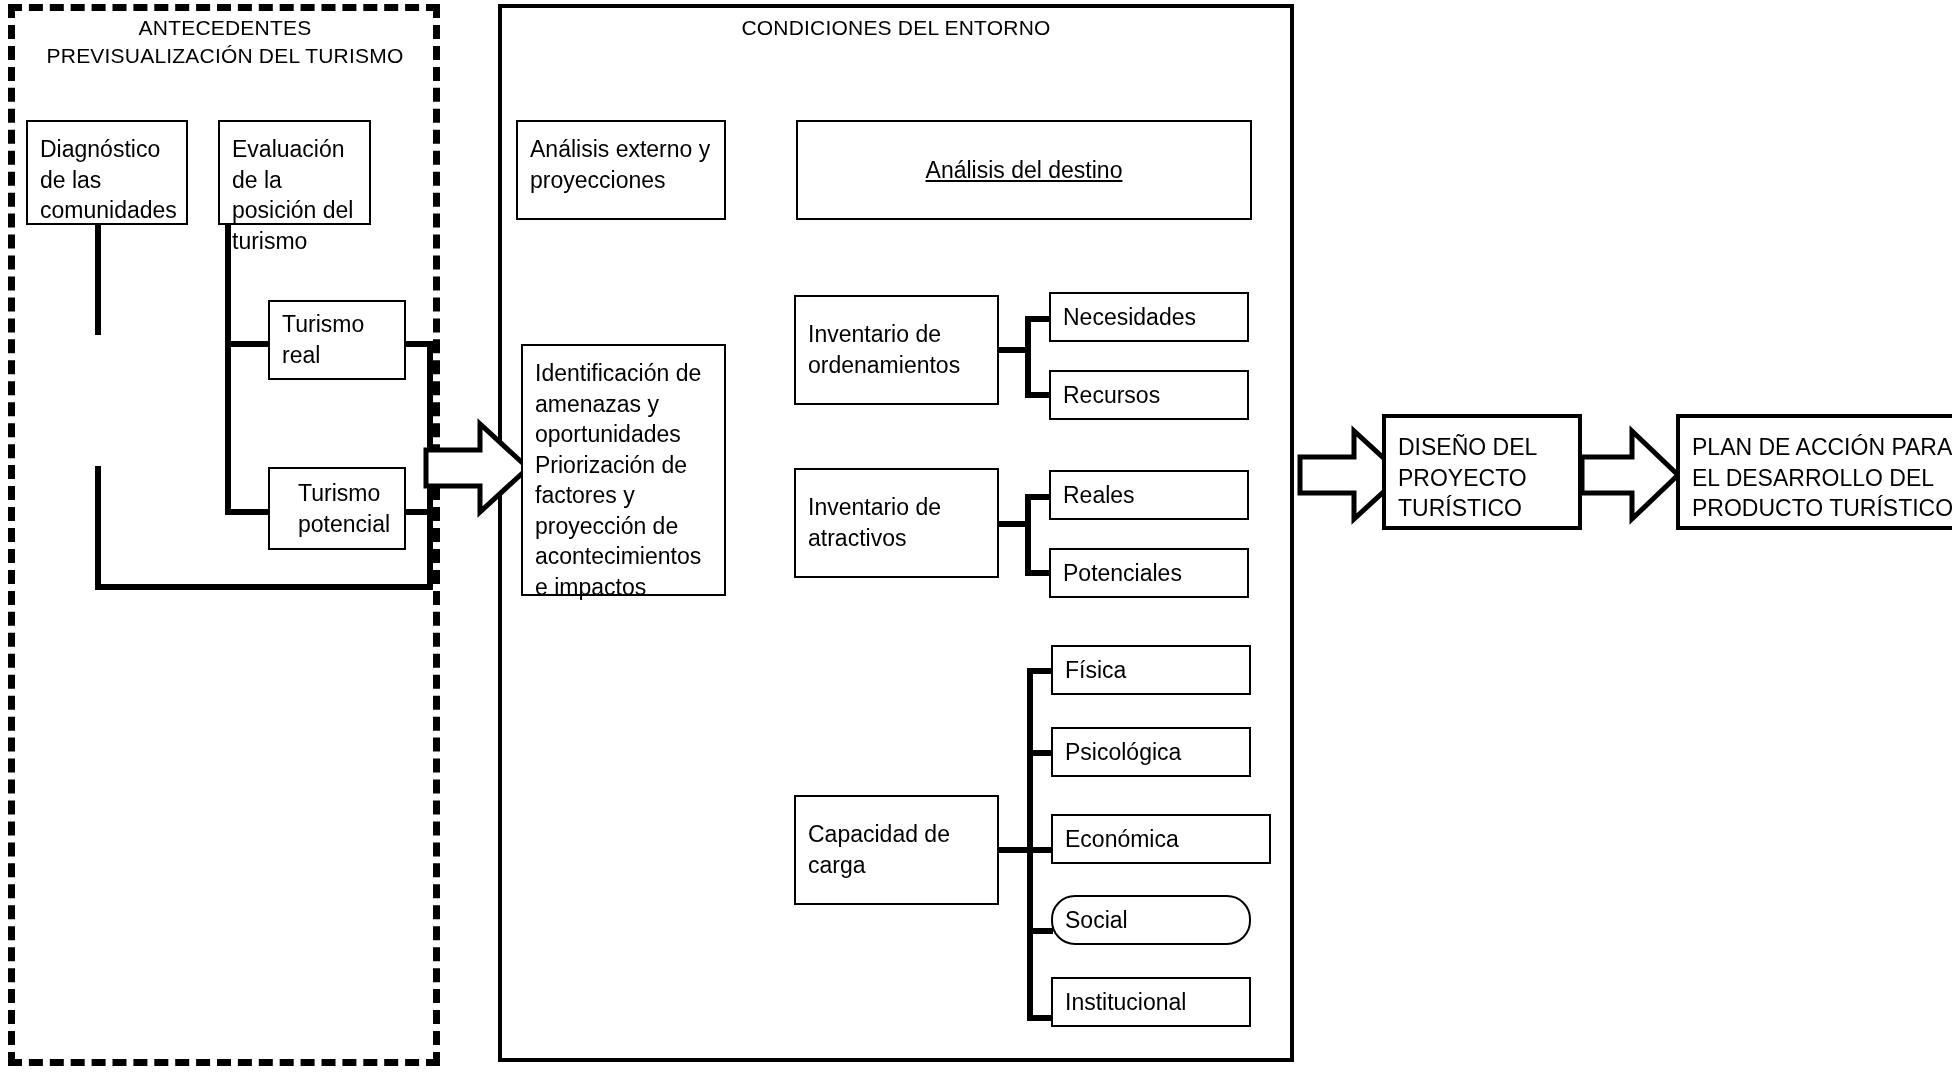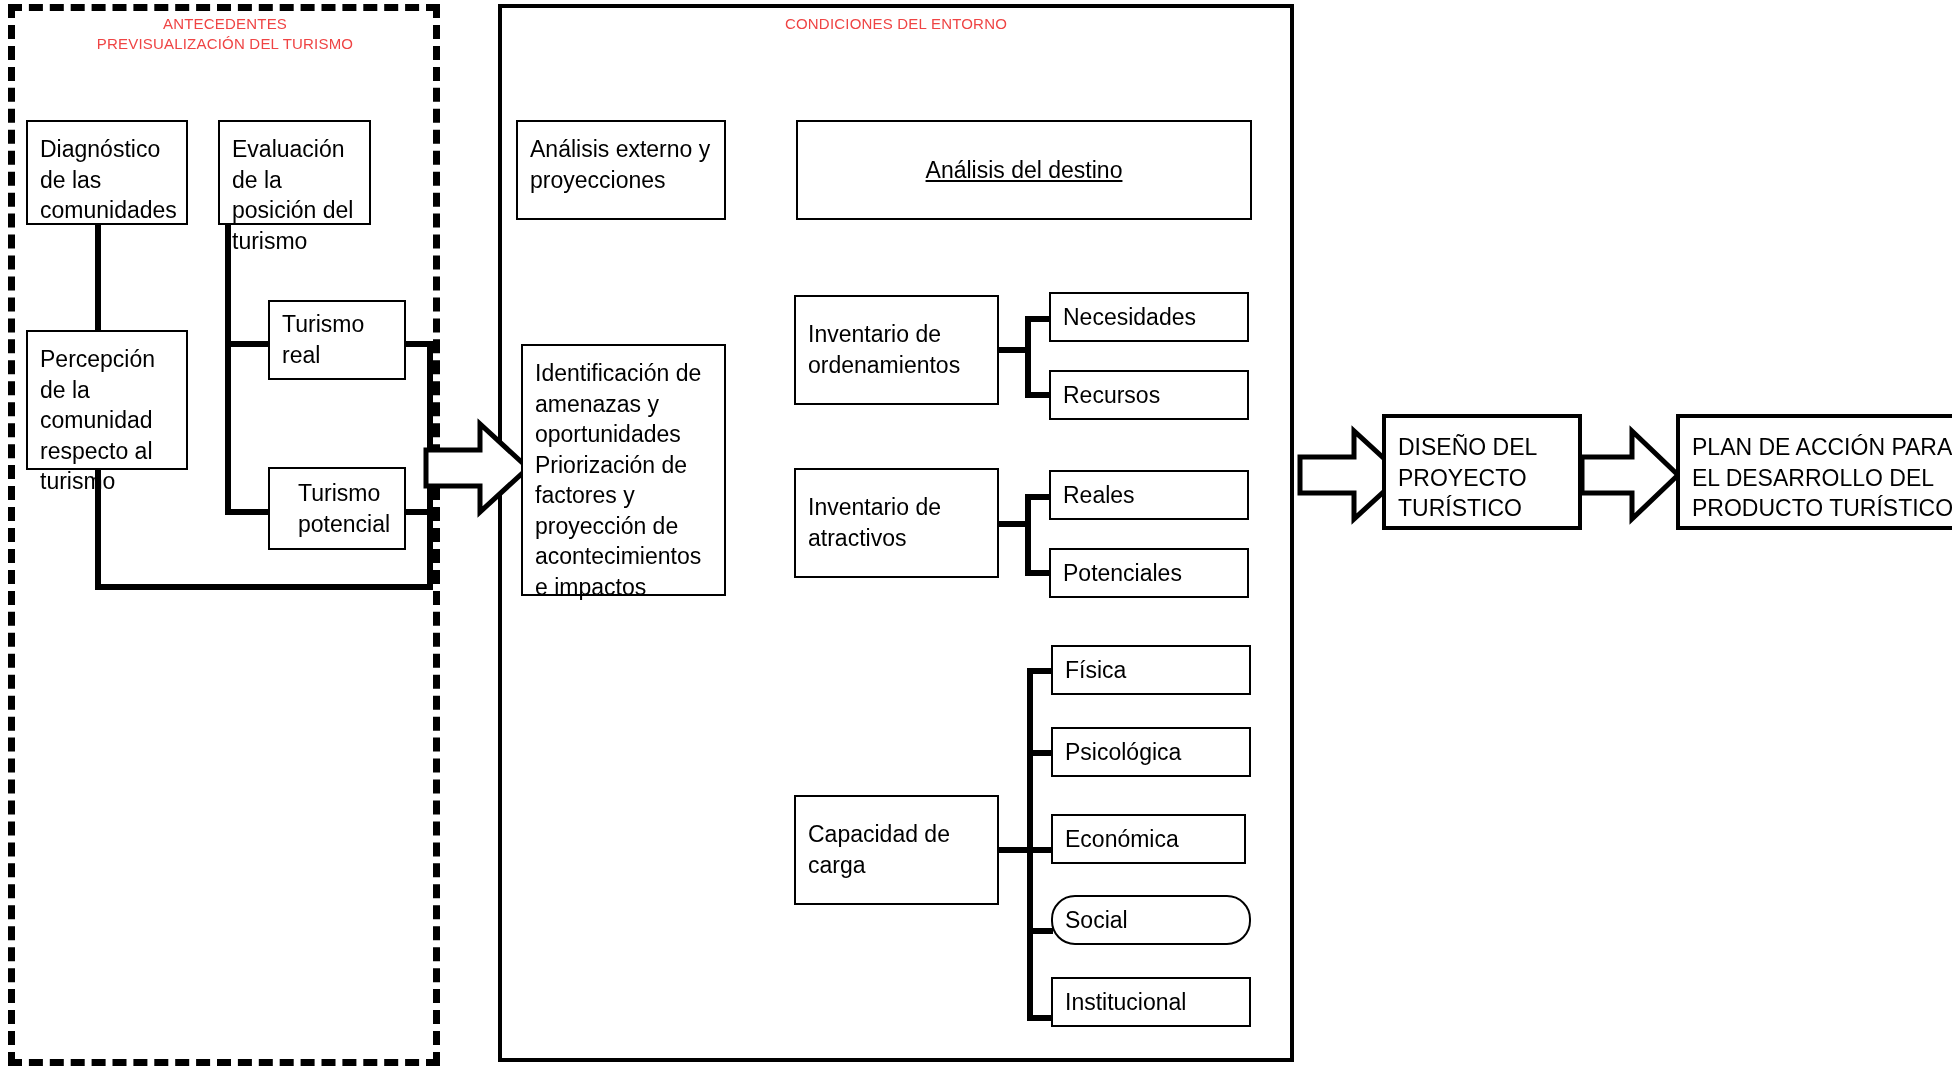--- a/index.html
+++ b/index.html
@@ -47,26 +47,26 @@
   }
   .group-solid {
     position: absolute;
     box-sizing: border-box;
     border: 4px solid #000000;
     background: transparent;
     z-index: 1;
   }
   .group-title {
     position: absolute;
-    font-size: 15px;
+    font-size: 21px;
     line-height: 1.35;
     text-align: center;
     letter-spacing: 0.2px;
     z-index: 4;
-    color: #ef4444;
+    color: #000000;
   }
 
   
   .conn {
     position: absolute;
     background: #000000;
     z-index: 3;
   }
   .conn.h { height: 6px; }
   .conn.v { width: 6px; }
@@ -113,23 +113,20 @@
   <div class="conn h" style="left:402px; top:509px; width:30px;"></div>
 
   <div class="box thin top" style="left:26px; top:120px; width:162px; height:105px;">
     <span>Diagnóstico de las comunidades</span>
   </div>
 
   <div class="box thin top" style="left:218px; top:120px; width:153px; height:105px;">
     <span>Evaluación de la posición del turismo</span>
   </div>
 
-  <div class="box thin top" style="left:26px; top:330px; width:162px; height:140px;">
-    <span>Percepción de la comunidad respecto al turismo</span>
-  </div>
 
   <div class="box thin" style="left:268px; top:300px; width:138px; height:80px;">
     <span>Turismo real</span>
   </div>
 
   <div class="box thin" style="left:268px; top:467px; width:138px; height:83px;padding-left:28px;">
     <span>Turismo potencial</span>
   </div>
 
   <svg class="arrow" style="left:422px; top:418px;" width="110" height="100" viewBox="0 0 110 100">
@@ -188,21 +185,21 @@
   <div class="conn h" style="left:1027px; top:847px; width:26px;"></div>
   <div class="conn h" style="left:1027px; top:928px; width:26px;"></div>
   <div class="conn h" style="left:1027px; top:1015px; width:26px;"></div>
 
   <div class="box thin" style="left:1051px; top:645px; width:200px; height:50px;">
     <span>Física</span>
   </div>
   <div class="box thin" style="left:1051px; top:727px; width:200px; height:50px;">
     <span>Psicológica</span>
   </div>
-  <div class="box thin" style="left:1051px; top:814px; width:195px; height:50px;">
+  <div class="box thin" style="left:1051px; top:814px; width:220px; height:50px;">
     <span>Económica</span>
   </div>
   <div class="box thin" style="left:1051px; top:895px; width:200px; height:50px;border-radius:24px;">
     <span>Social</span>
   </div>
   <div class="box thin" style="left:1051px; top:977px; width:200px; height:50px;">
     <span>Institucional</span>
   </div>
 
   <svg class="arrow" style="left:1296px; top:425px;" width="110" height="100" viewBox="0 0 110 100">

